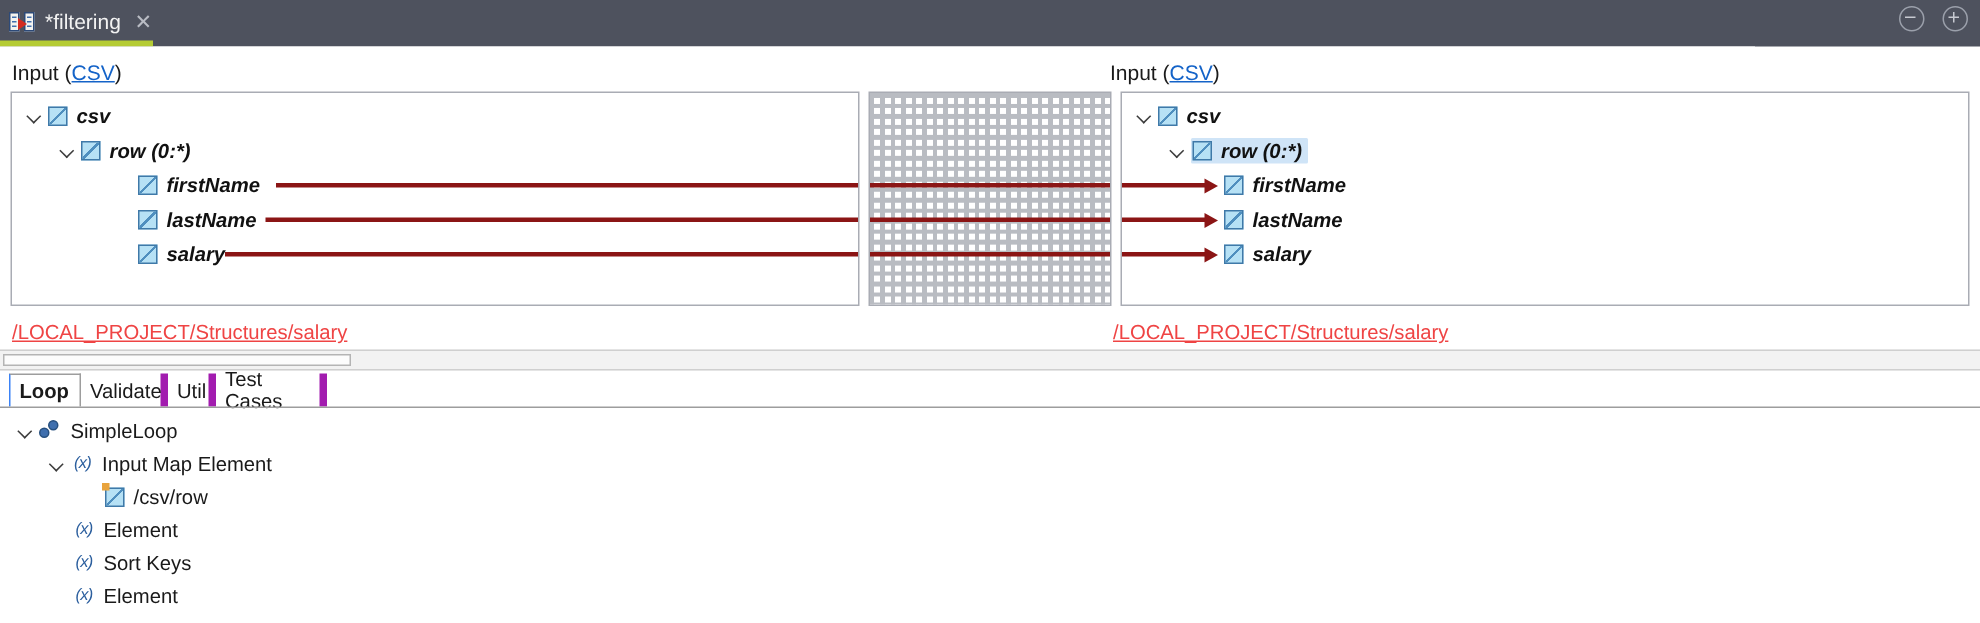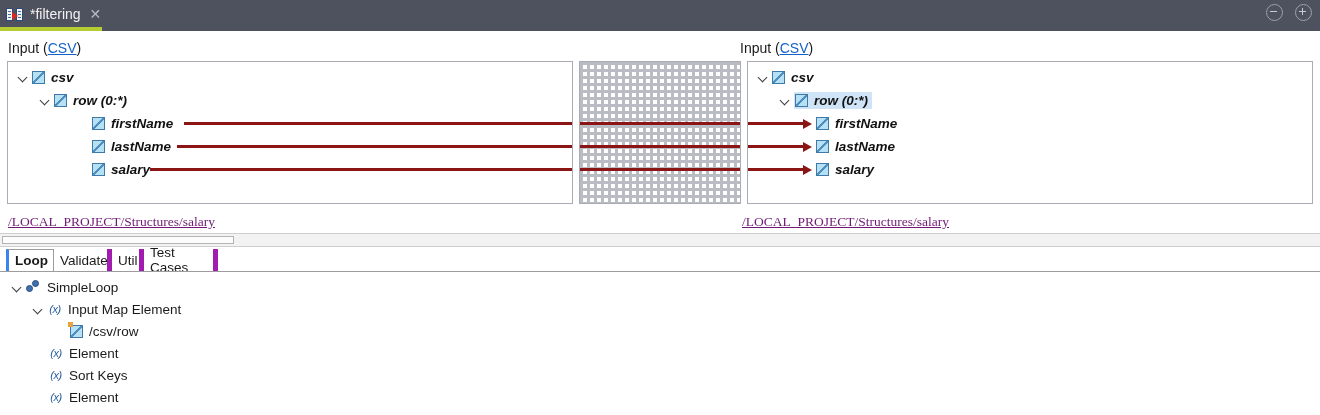--- a/index.html
+++ b/index.html
@@ -241,25 +241,24 @@
   .arrowhead {
     position: absolute;
     width: 0; height: 0;
     border-top: 5px solid transparent;
     border-bottom: 5px solid transparent;
     border-left: 9px solid #8b1515;
   }
   .footlink {
     position: absolute;
     font-size: 13.5px;
-    color: #701a75;
+    color: #ef4444;
     text-decoration: underline;
     white-space: nowrap;
     cursor: pointer;
-    font-family: Liberation Serif, serif;
   }
 
   
   .sash {
     position: absolute;
     left: 0; top: 233px;
     width: 1320px; height: 14px;
     background: #f2f2f2;
     border-top: 1px solid #cfcfcf;
     border-bottom: 1px solid #cfcfcf;
@@ -290,21 +289,21 @@
     padding: 0 6px;
     box-sizing: border-box;
     font-size: 13.5px;
     color: #1a1a1a;
     border-right: 5px solid #a21caf;
     cursor: pointer;
   }
   .btab.active {
     font-weight: bold;
     border-top: 1px solid #9d9d9d;
-    border-left: 3px solid #3b82f6;
+    border-left: 1px solid #3b82f6;
     border-right: 1px solid #9d9d9d;
     border-bottom: none;
     background: #ffffff;
   }
   .tabstrip-line {
     position: absolute;
     left: 0; top: 271px;
     width: 1320px; height: 1px;
     background: #9d9d9d;
   }

